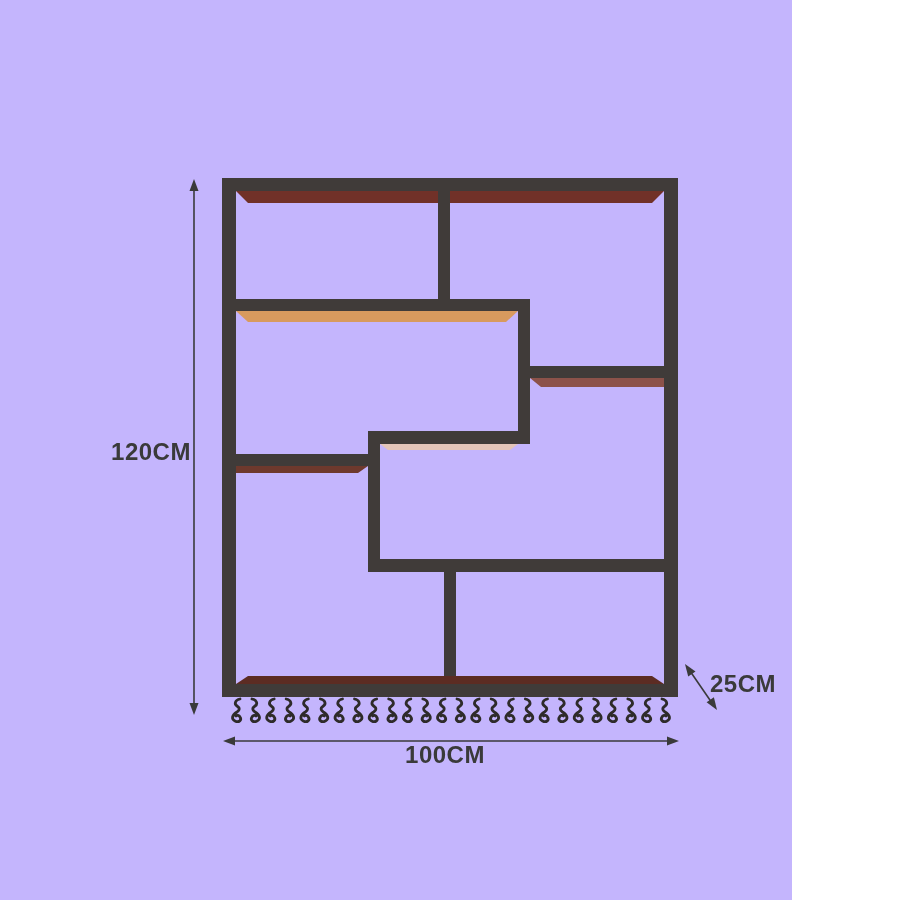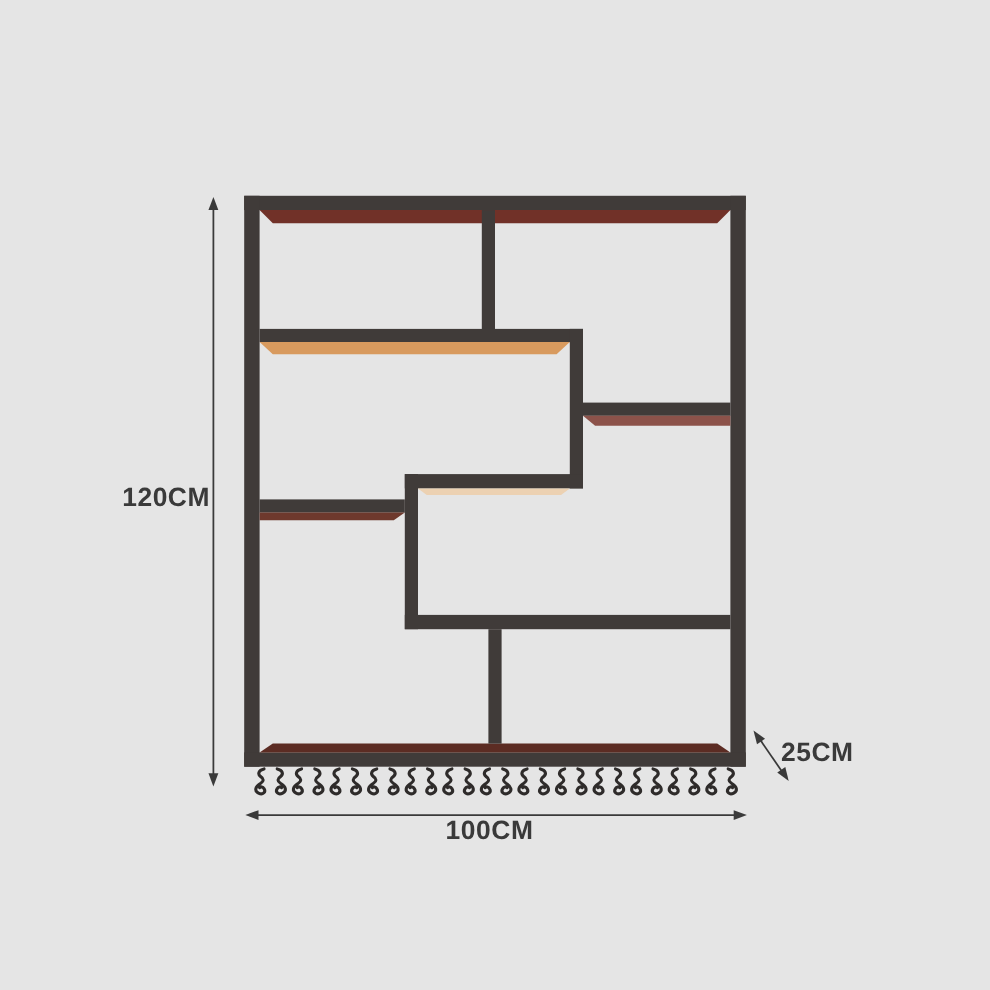--- a/index.html
+++ b/index.html
@@ -5,23 +5,23 @@
   html, body {
     margin: 0;
     padding: 0;
     background: #ffffff;
     width: 900px;
     height: 900px;
     font-family: "Liberation Sans", sans-serif;
   }
   #stage {
     position: relative;
-    width: 900px;
+    width: 792px;
     height: 900px;
-    background: #e5e5e5;
+    background: #c4b5fd;
     overflow: hidden;
   }
   svg { display: block; }
   .dim-label {
     fill: #3a3a3a;
     font-family: "Liberation Sans", sans-serif;
     font-weight: bold;
     font-size: 24px;
     letter-spacing: 0.5px;
   }

